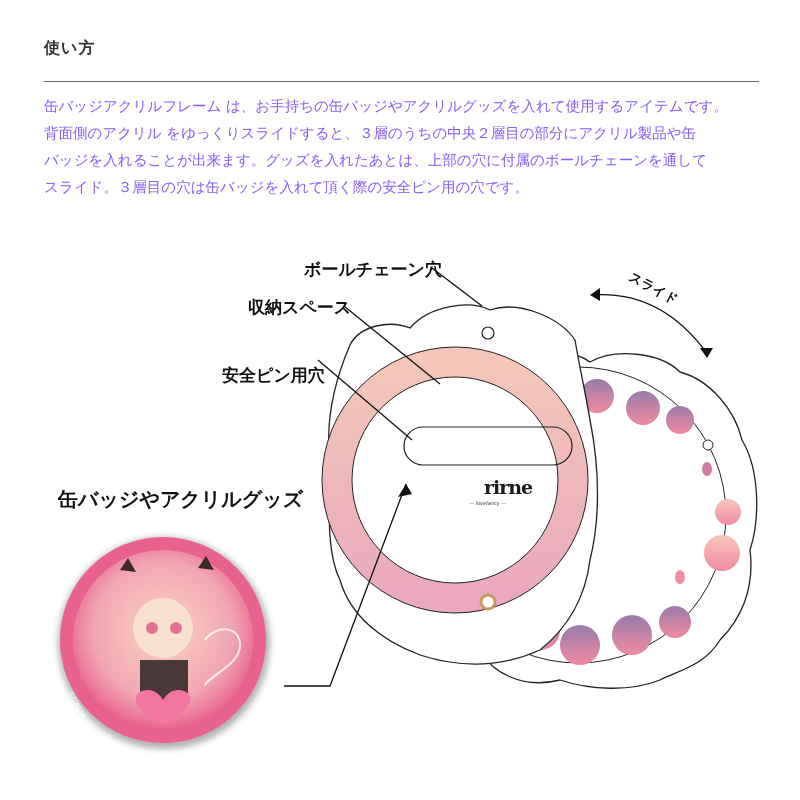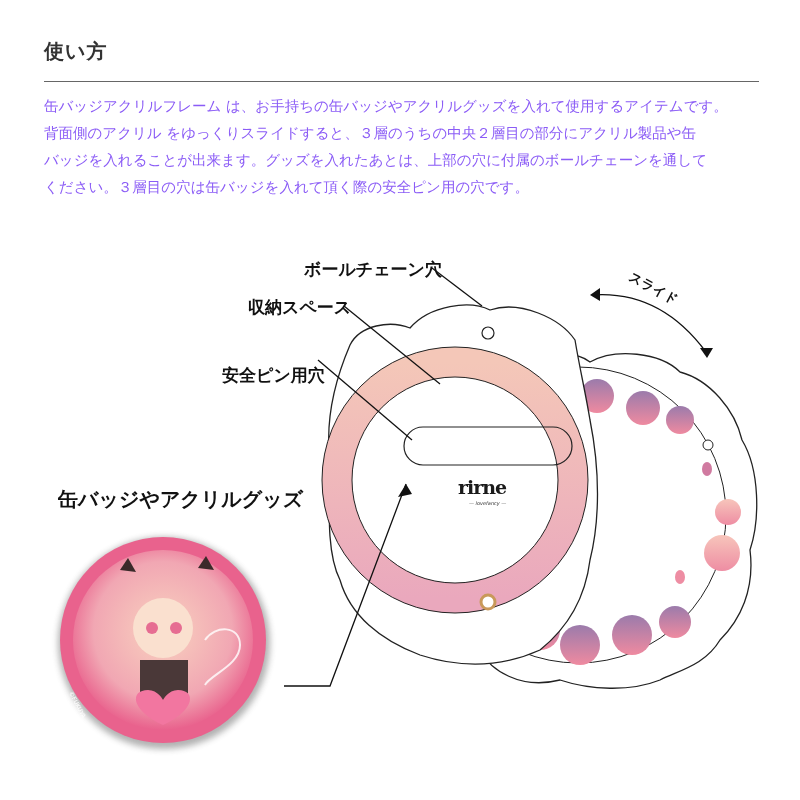--- a/index.html
+++ b/index.html
@@ -1,40 +1,40 @@
 <!DOCTYPE html>
 <html><head>
 <meta charset="utf-8">
 <style>
   html, body { margin: 0; padding: 0; background: #ffffff; }
   body { width: 800px; height: 800px; position: relative; overflow: hidden;
          font-family: "DejaVu Sans", "Liberation Sans", sans-serif; color: #333; }
-  .title { position: absolute; left: 44px; top: 38px; font-size: 20px; font-weight: bold; color: #333; letter-spacing: 1px; }
+  .title { position: absolute; left: 44px; top: 38px; font-size: 16px; font-weight: bold; color: #333; letter-spacing: 1px; }
   .rule { position: absolute; left: 44px; top: 81px; width: 715px; height: 1px; background: #666; }
   .para { position: absolute; left: 44px; top: 93px; width: 730px; font-size: 14.5px; line-height: 27px; color: #8b5cf6; }
   .para div { white-space: nowrap; }
   .label { position: absolute; font-size: 17px; color: #111; font-weight: bold; white-space: nowrap; }
   .badge-label { position: absolute; left: 58px; top: 486px; font-size: 20px; color: #111; font-weight: bold; }
   svg.diagram { position: absolute; left: 0; top: 0; }
   .slide-text { position: absolute; left: 634px; top: 268px; font-size: 13px; font-weight: bold; color: #111; transform: rotate(28deg); transform-origin: left top; white-space: nowrap; }
-  .logo { position: absolute; left: 458px; top: 476px; font-family: "DejaVu Serif", serif; font-size: 19px; font-weight: bold; color: #1a1a1a; letter-spacing: -1px; }
+  .logo { position: absolute; left: 484px; top: 476px; font-family: "DejaVu Serif", serif; font-size: 19px; font-weight: bold; color: #1a1a1a; letter-spacing: -1px; }
   .logo-sub { position: absolute; left: 469px; top: 500px; font-size: 5px; color: #333; font-style: italic; }
   .copyright { position: absolute; left: 74px; top: 690px; font-size: 6px; color: #fff; transform: rotate(62deg); transform-origin: left top; }
 </style>
 </head>
 <body>
 
 <div class="title">使い方</div>
 <div class="rule"></div>
 
 <div class="para">
   <div>缶バッジアクリルフレーム は、お手持ちの缶バッジやアクリルグッズを入れて使用するアイテムです。</div>
   <div>背面側のアクリル をゆっくりスライドすると、３層のうちの中央２層目の部分にアクリル製品や缶</div>
   <div>バッジを入れることが出来ます。グッズを入れたあとは、上部の穴に付属のボールチェーンを通して</div>
-  <div>ください。３層目の穴は缶バッジを入れて頂く際の安全ピン用の穴です。</div>
+  <div>スライド。３層目の穴は缶バッジを入れて頂く際の安全ピン用の穴です。</div>
 </div>
 
 <svg class="diagram" width="800" height="800" viewBox="0 0 800 800">
   <defs>
     <linearGradient id="ringGrad" x1="0" y1="0" x2="0" y2="1">
       <stop offset="0" stop-color="#f4c7b8"></stop>
       <stop offset="1" stop-color="#eaa8bd"></stop>
     </linearGradient>
     <linearGradient id="blossomA" x1="0" y1="0" x2="0" y2="1">
       <stop offset="0" stop-color="#9b7bab"></stop>

